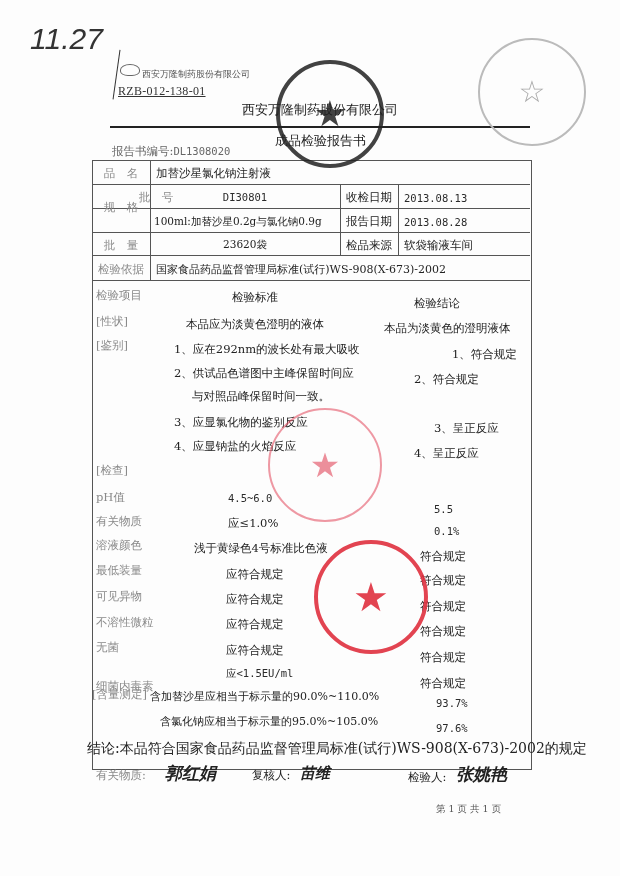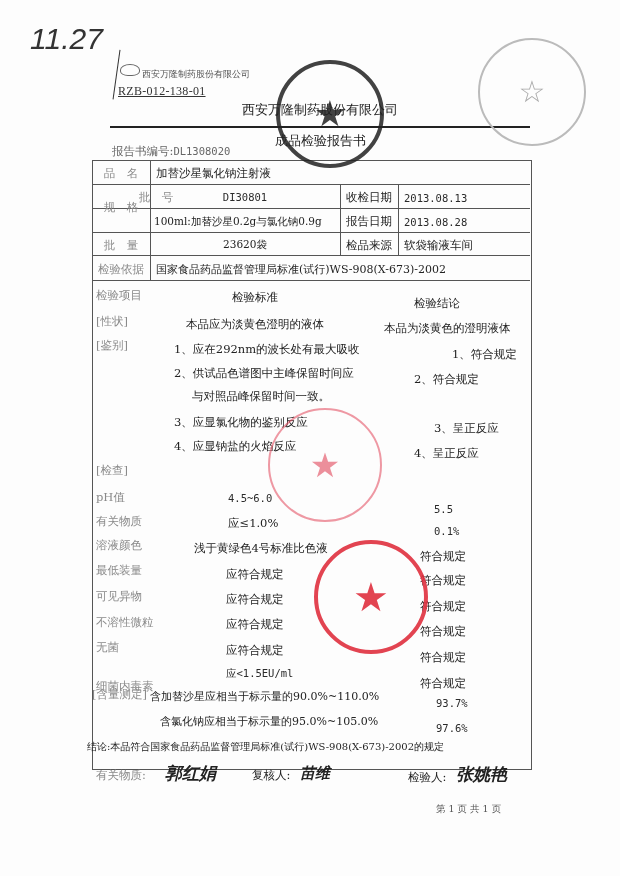--- a/index.html
+++ b/index.html
@@ -128,21 +128,21 @@
 <div class="abs lbl" style="left:96px;top:679px;">细菌内毒素</div>
 <div class="abs mono" style="left:226px;top:667px;">应&lt;1.5EU/ml</div>
 <div class="abs txt" style="left:420px;top:676px;">符合规定</div>
 
 <div class="abs lbl" style="left:92px;top:687px;">[含量测定]</div>
 <div class="abs txt" style="left:150px;top:689px;font-size:11px;">含加替沙星应相当于标示量的90.0%~110.0%</div>
 <div class="abs mono" style="left:436px;top:697px;">93.7%</div>
 <div class="abs txt" style="left:160px;top:714px;font-size:11px;">含氯化钠应相当于标示量的95.0%~105.0%</div>
 <div class="abs mono" style="left:436px;top:722px;">97.6%</div>
 
-<div class="abs txt" style="left:87px;top:740px;font-size:10px;">结论:本品符合国家食品药品监督管理局标准(试行)WS-908(X-673)-2002的规定</div>
+<div class="abs txt" style="left:87px;top:740px;font-size:14px;">结论:本品符合国家食品药品监督管理局标准(试行)WS-908(X-673)-2002的规定</div>
 
 <div class="abs lbl" style="left:96px;top:768px;">有关物质:</div>
 <div class="abs sig" style="left:165px;top:762px;">郭红娟</div>
 <div class="abs txt" style="left:252px;top:768px;">复核人:</div>
 <div class="abs sig" style="left:300px;top:764px;font-size:15px;">苗维</div>
 <div class="abs txt" style="left:408px;top:770px;">检验人:</div>
 <div class="abs sig" style="left:456px;top:763px;">张姚艳</div>
 
 <div class="abs" style="left:436px;top:803px;font-size:9.5px;color:#555;">第 1 页 共 1 页</div>
 

